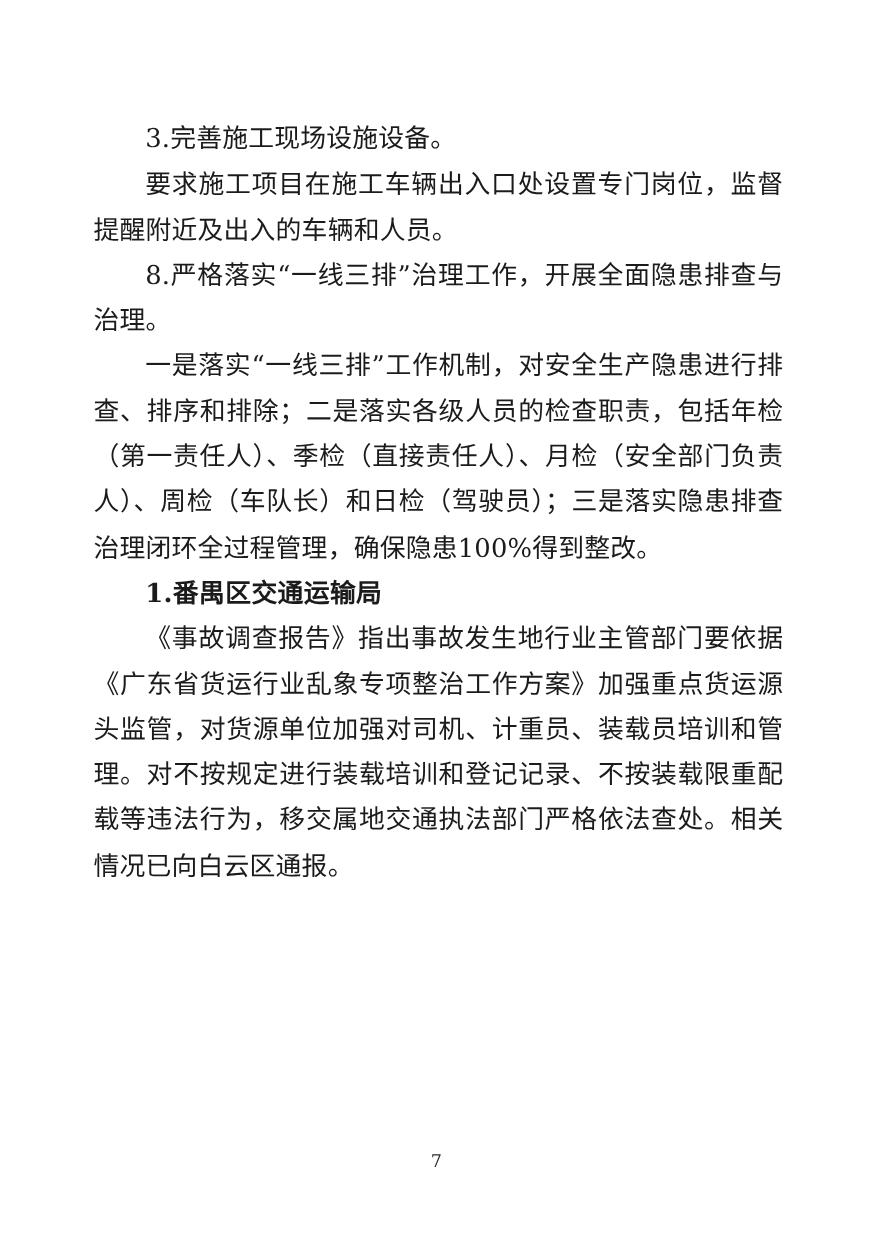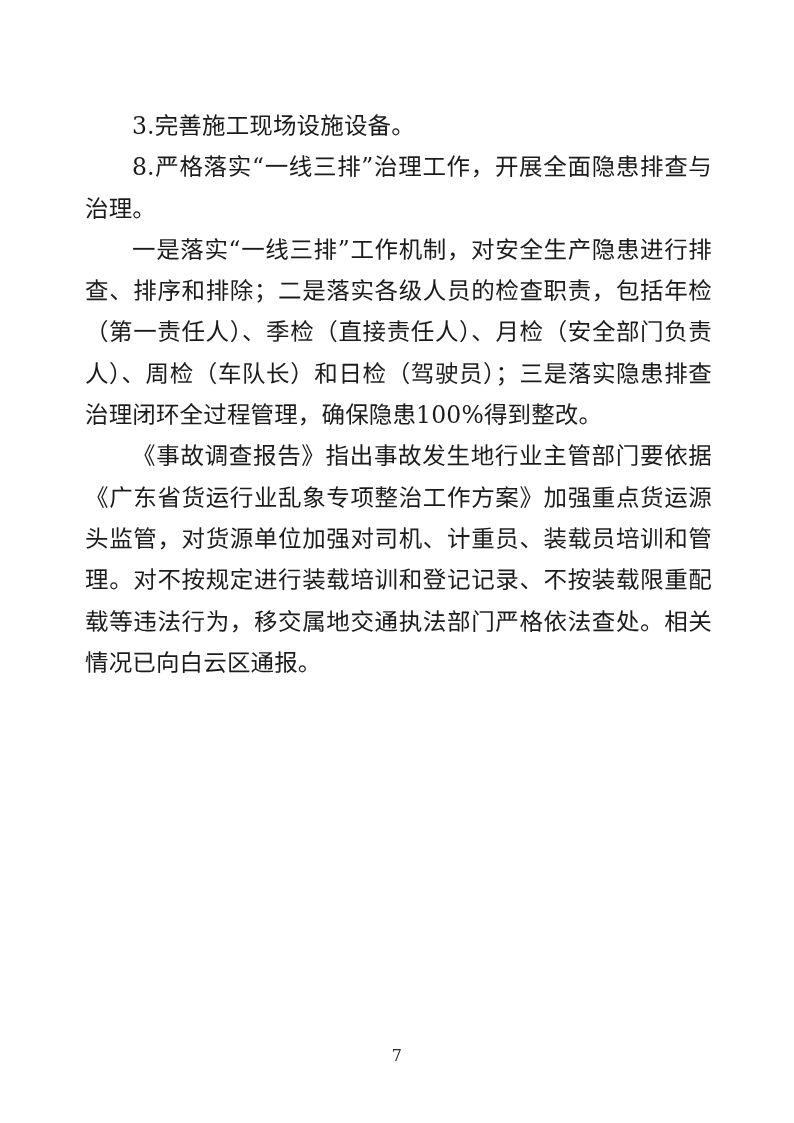--- a/index.html
+++ b/index.html
@@ -75,28 +75,30 @@
 </style>
 </head>
 <body>
 
 <div class="page">
 
   <div class="doc-body">
 
     <p class="para numbered">3.完善施工现场设施设备。</p>
 
+    <p class="para indent">要求施工项目在施工车辆出入口处设置专门岗位，监督提醒附近及出入的车辆和人员。</p>
 
 
 
     <p class="para numbered">8.严格落实“一线三排”治理工作，开展全面隐患排查与治理。</p>
 
     <p class="para indent">一是落实“一线三排”工作机制，对安全生产隐患进行排查、排序和排除；二是落实各级人员的检查职责，包括年检（第一责任人）、季检（直接责任人）、月检（安全部门负责人）、周检（车队长）和日检（驾驶员）；三是落实隐患排查治理闭环全过程管理，确保隐患100%得到整改。</p>
 
 
+    <p class="para subheading">1.番禺区交通运输局</p>
 
     <p class="para indent">《事故调查报告》指出事故发生地行业主管部门要依据《广东省货运行业乱象专项整治工作方案》加强重点货运源头监管，对货源单位加强对司机、计重员、装载员培训和管理。对不按规定进行装载培训和登记记录、不按装载限重配载等违法行为，移交属地交通执法部门严格依法查处。相关情况已向白云区通报。</p>
 
   </div>
 
   <div class="folio">7</div>
 
 </div>
 
 </body></html>

